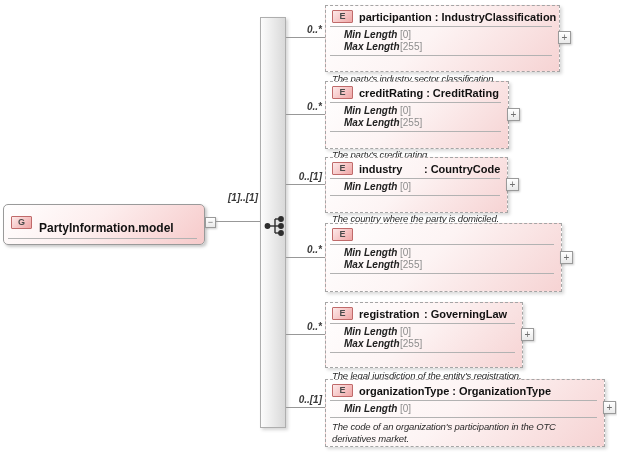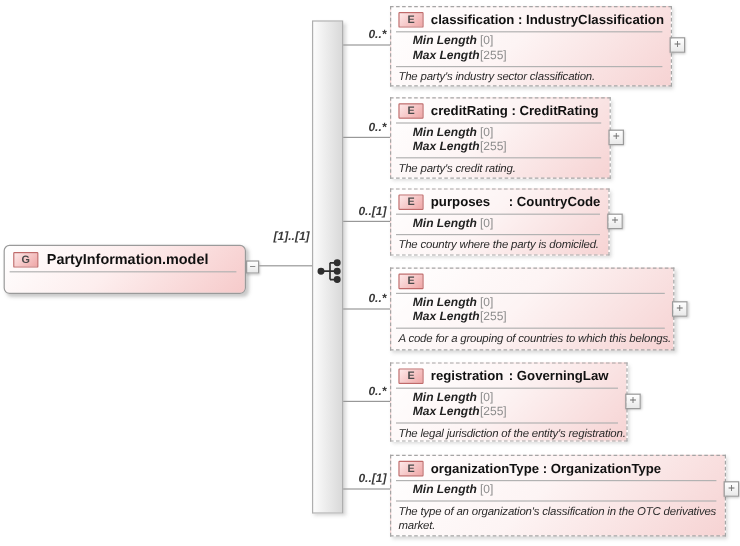--- a/index.html
+++ b/index.html
@@ -9,21 +9,21 @@
   }
 
   
   .gbox {
     position:absolute; box-sizing:border-box;
     border:1px solid #9a9a9a; border-radius:5px;
     background:linear-gradient(135deg,#ffffff 0%,#fdeeee 45%,#f6caca 100%);
     box-shadow:2px 2px 3px rgba(100,100,100,0.35);
   }
   .ghead { display:flex; align-items:center; gap:7px; padding:4px 7px 3px; }
-  .gtitle { font-size:12px; font-weight:bold; color:#111; white-space:nowrap; }
+  .gtitle { font-size:12px; font-weight:bold; color:#111; white-space:nowrap;margin-top:12px; }
   .gdesc { padding:3px 7px; font-size:10px; font-style:italic; color:#222; white-space:nowrap; }
 
   
   .ebox {
     position:absolute; box-sizing:border-box;
     border:1px dashed #a5a5a5;
     background:linear-gradient(135deg,#ffffff 0%,#fdf4f4 45%,#f6d3d3 100%);
     box-shadow:2px 2px 3px rgba(120,120,120,0.28);
   }
   .ehead { display:flex; align-items:center; gap:6px; padding:4px 6px 3px; }
@@ -38,21 +38,21 @@
   .ecolon { margin:0 3px; }
   .sep { border-top:1px solid #b2b2b2; margin:0 7px 0 4px; height:0; }
   .facets { padding:2px 6px; }
   .frow { display:flex; font-size:10px; line-height:12px; }
   .flabel { font-weight:bold; font-style:italic; color:#222; width:56px; flex:0 0 auto;padding-left:12px; }
   .fvalue { color:#8d8d8d; }
   .edesc {
     padding:3px 6px; font-size:9.5px; font-style:italic; color:#2b2b2b;
     line-height:12px; letter-spacing:-0.15px; overflow:hidden;
   }
-  .edesc.oneline { white-space:nowrap; }
+  .edesc.oneline { white-space:nowrap;margin-top:14px; }
 
   
   .hline { position:absolute; height:0; border-top:1px solid #989898; }
   .card {
     position:absolute; font-size:10px; font-style:italic; font-weight:bold;
     color:#3a3a3a; text-align:right; white-space:nowrap;
   }
   .vbar {
     position:absolute; box-sizing:border-box;
     border:1px solid #aeaeae;
@@ -97,21 +97,21 @@
       <circle cx="19" cy="14" r="2.2"></circle>
       <circle cx="19" cy="21" r="2.2"></circle>
     </g>
   </svg>
 
   <div class="hline" style="left:286px;top:37px;width:39px"></div>
   <div class="card" style="left:282px;top:24px;width:40px">0..*</div>
   <div class="ebox" style="left:325px;top:5px;width:235px;height:67px">
     <div class="ehead">
       <span class="eicon">E</span>
-      <span class="etitle"><span class="ename">classification</span><span class="ecolon">:</span><span class="etype">IndustryClassification</span></span>
+      <span class="etitle"><span class="ename">participantion</span><span class="ecolon">:</span><span class="etype">IndustryClassification</span></span>
     </div>
     <div class="sep"></div>
     <div class="facets">
       <div class="frow">
           <span class="flabel">Min Length</span>
           <span class="fvalue">[0]</span>
         </div>
       <div class="frow">
           <span class="flabel">Max Length</span>
           <span class="fvalue">[255]</span>
@@ -143,21 +143,21 @@
     <div class="sep"></div>
     <div class="edesc oneline">The party's credit rating.</div>
   </div>
   <div class="plusbox" style="left:507px;top:108px">+</div>
 
   <div class="hline" style="left:286px;top:184px;width:39px"></div>
   <div class="card" style="left:282px;top:171px;width:40px">0..[1]</div>
   <div class="ebox" style="left:325px;top:157px;width:183px;height:56px">
     <div class="ehead">
       <span class="eicon">E</span>
-      <span class="etitle"><span class="ename">purposes</span><span class="ecolon">:</span><span class="etype">CountryCode</span></span>
+      <span class="etitle"><span class="ename">industry</span><span class="ecolon">:</span><span class="etype">CountryCode</span></span>
     </div>
     <div class="sep"></div>
     <div class="facets">
       <div class="frow">
           <span class="flabel">Min Length</span>
           <span class="fvalue">[0]</span>
         </div>
     </div>
     <div class="sep"></div>
     <div class="edesc oneline">The country where the party is domiciled.</div>
@@ -175,21 +175,20 @@
       <div class="frow">
           <span class="flabel">Min Length</span>
           <span class="fvalue">[0]</span>
         </div>
       <div class="frow">
           <span class="flabel">Max Length</span>
           <span class="fvalue">[255]</span>
         </div>
     </div>
     <div class="sep"></div>
-    <div class="edesc oneline">A code for a grouping of countries to which this belongs.</div>
   </div>
   <div class="plusbox" style="left:560px;top:251px">+</div>
 
   <div class="hline" style="left:286px;top:334px;width:39px"></div>
   <div class="card" style="left:282px;top:321px;width:40px">0..*</div>
   <div class="ebox" style="left:325px;top:302px;width:198px;height:66px">
     <div class="ehead">
       <span class="eicon">E</span>
       <span class="etitle"><span class="ename">registration</span><span class="ecolon">:</span><span class="etype">GoverningLaw</span></span>
     </div>
@@ -217,17 +216,17 @@
       <span class="etitle"><span class="ename">organizationType</span><span class="ecolon">:</span><span class="etype">OrganizationType</span></span>
     </div>
     <div class="sep"></div>
     <div class="facets">
       <div class="frow">
           <span class="flabel">Min Length</span>
           <span class="fvalue">[0]</span>
         </div>
     </div>
     <div class="sep"></div>
-    <div class="edesc">The type of an organization's classification in the OTC derivatives market.</div>
+    <div class="edesc">The code of an organization's participantion in the OTC derivatives market.</div>
   </div>
   <div class="plusbox" style="left:603px;top:401px">+</div>
 
 </div>
 
 </body></html>

